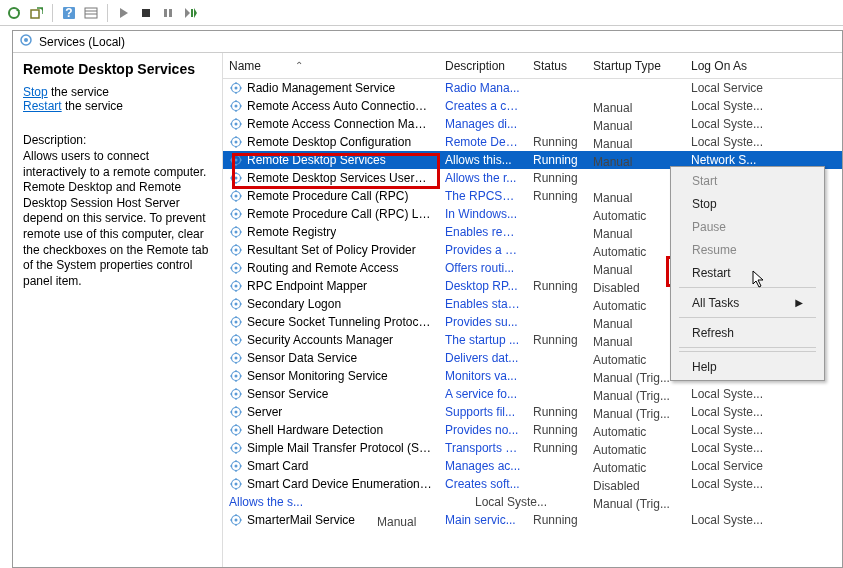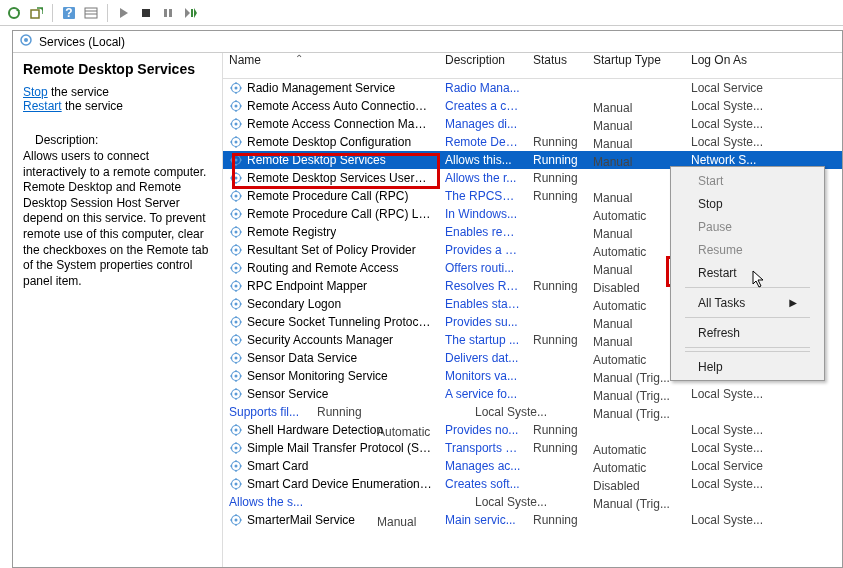--- a/index.html
+++ b/index.html
@@ -7,46 +7,46 @@
   .toolbar { height: 26px; border-bottom: 1px solid #ccc; display: flex; align-items: center; padding: 0 4px; gap: 2px; }
   .toolbar .sep { width: 1px; height: 18px; background: #ccc; margin: 0 4px; }
   .tbtn { width: 20px; height: 20px; display: flex; align-items: center; justify-content: center; }
   .main { display: flex; height: calc(568px - 26px); }
   .outer-border { border: 1px solid #999; margin: 4px 0 0 12px; flex: 1; display: flex; flex-direction: column; }
   .header-row { height: 22px; display:flex; align-items:center; gap:6px; padding: 2px 6px; border-bottom:1px solid #ccc; }
   .content-row { display:flex; flex:1; overflow:hidden; }
   .left-pane { width: 210px; padding: 8px 10px; border-right: 1px solid #ddd; }
   .left-pane .title { font-size: 14px; font-weight:bold; margin-bottom: 8px; }
   .left-pane a { color: #0066cc; text-decoration: underline; }
-  .left-pane .desc-label { margin-top: 20px; margin-left: 12px; }
+  .left-pane .desc-label { margin-top: 20px; }
   .left-pane .desc { margin-top: 2px; line-height: 1.3; }
   .right-pane { flex:1; display:flex; flex-direction:column; }
   .cols { display:flex; border-bottom: 1px solid #ddd; height: 26px; align-items:center; color:#222; }
-  .col { padding: 0 6px; display:flex; align-items:flex-start; height:100%; border-right:1px solid transparent; }
+  .col { padding: 0 6px; display:flex; align-items:center; height:100%; border-right:1px solid transparent; }
   .col-name { width: 216px; }
   .col-desc { width: 88px; }
   .col-status { width: 60px; }
   .col-startup { width: 98px; }
   .col-logon { width: 90px; }
   .sort-caret { margin-left: 34px; font-size:10px; color:#555;}
   .rows { overflow:hidden; }
   .row { display:flex; align-items:center; height: 18px; }
   .row .cell { overflow: hidden; white-space: nowrap; text-overflow: ellipsis; padding: 0 6px; }
   .row .c-name { width: 216px; display:flex; align-items:center; gap:4px;}
   .row .c-desc { width: 88px; color:#1d4ed8;}
   .row .c-status { width: 60px; color:#444;}
   .row .c-startup { width: 98px; color:#444;margin-top:39px;}
   .row .c-logon { width: 90px; color:#444;}
   .gear { display:inline-flex; width:14px; height:14px; align-items:center; justify-content:center; }
   .row.selected { background: #0a63c6; color:#fff; }
   .row.selected .cell { color:#fff; }
   .highlight-box { position:absolute; border:3px solid #d40000; pointer-events:none; }
   .hl1 { left: 232px; top: 153px; width: 208px; height: 36px; }
   .hl2 { left: 666px; top: 256px; width: 126px; height: 31px; }
-  .ctx-menu { position:absolute; left:670px; top:166px; width:155px; background:#f0f0f0; border:1px solid #999; box-shadow: 2px 2px 3px rgba(0,0,0,0.25); padding:2px 13px; }
+  .ctx-menu { position:absolute; left:670px; top:166px; width:155px; background:#f0f0f0; border:1px solid #999; box-shadow: 2px 2px 3px rgba(0,0,0,0.25); padding:2px 7px; }
   .ctx-item { height: 23px; display:flex; align-items:center; padding: 0 14px; color:#222;}
   .ctx-item.disabled { color:#888; }
   .ctx-item.bold { font-weight:bold; }
   .ctx-sep { height:1px; background:#ccc; margin:3px 1px; }
   .ctx-item .arrow { margin-left:auto; font-size:10px; }
   .cursor { position:absolute; left:752px; top:270px; font-size:14px; }
   .name-text { overflow:hidden; white-space:nowrap; text-overflow:ellipsis; }
 </style>
 </head>
 <body>
@@ -374,21 +374,21 @@
                     <g stroke="#5a9ad6" stroke-width="1.2">
                       <line x1="7" y1="1" x2="7" y2="3"></line>
                       <line x1="7" y1="11" x2="7" y2="13"></line>
                       <line x1="1" y1="7" x2="3" y2="7"></line>
                       <line x1="11" y1="7" x2="13" y2="7"></line>
                     </g>
                   </svg>
                 </span>
                 <span class="name-text">RPC Endpoint Mapper</span>
               </div>
-              <div class="cell c-desc">Resolves RP...</div>
+              <div class="cell c-desc">Desktop RP...</div>
               <div class="cell c-status">Running</div>
               <div class="cell c-startup">Automatic</div>
               <div class="cell c-logon"></div>
             </div>
             <div class="row">
               <div class="cell c-name">
                 <span class="gear">
                   <svg width="14" height="14">
                     <circle cx="7" cy="7" r="4.5" fill="none" stroke="#5a9ad6" stroke-width="1.2"></circle>
                     <circle cx="7" cy="7" r="1.5" fill="#5a9ad6"></circle>
@@ -506,20 +506,35 @@
                   </svg>
                 </span>
                 <span class="name-text">Sensor Service</span>
               </div>
               <div class="cell c-desc">A service fo...</div>
               <div class="cell c-status"></div>
               <div class="cell c-startup">Manual (Trig...</div>
               <div class="cell c-logon">Local Syste...</div>
             </div>
             <div class="row">
+              <div class="cell c-name">
+                <span class="gear">
+                  <svg width="14" height="14">
+                    <circle cx="7" cy="7" r="4.5" fill="none" stroke="#5a9ad6" stroke-width="1.2"></circle>
+                    <circle cx="7" cy="7" r="1.5" fill="#5a9ad6"></circle>
+                    <g stroke="#5a9ad6" stroke-width="1.2">
+                      <line x1="7" y1="1" x2="7" y2="3"></line>
+                      <line x1="7" y1="11" x2="7" y2="13"></line>
+                      <line x1="1" y1="7" x2="3" y2="7"></line>
+                      <line x1="11" y1="7" x2="13" y2="7"></line>
+                    </g>
+                  </svg>
+                </span>
+                <span class="name-text">Server</span>
+              </div>
               <div class="cell c-desc">Supports fil...</div>
               <div class="cell c-status">Running</div>
               <div class="cell c-startup">Automatic</div>
               <div class="cell c-logon">Local Syste...</div>
             </div>
             <div class="row">
               <div class="cell c-name">
                 <span class="gear">
                   <svg width="14" height="14">
                     <circle cx="7" cy="7" r="4.5" fill="none" stroke="#5a9ad6" stroke-width="1.2"></circle>

